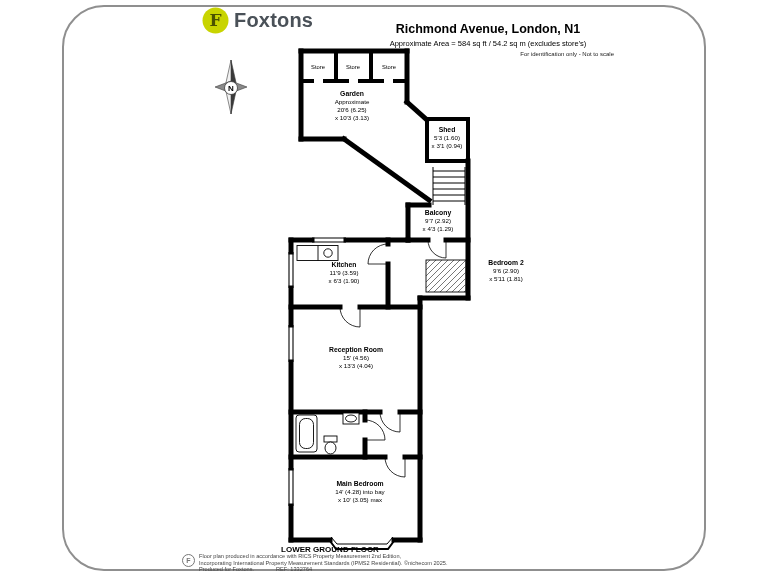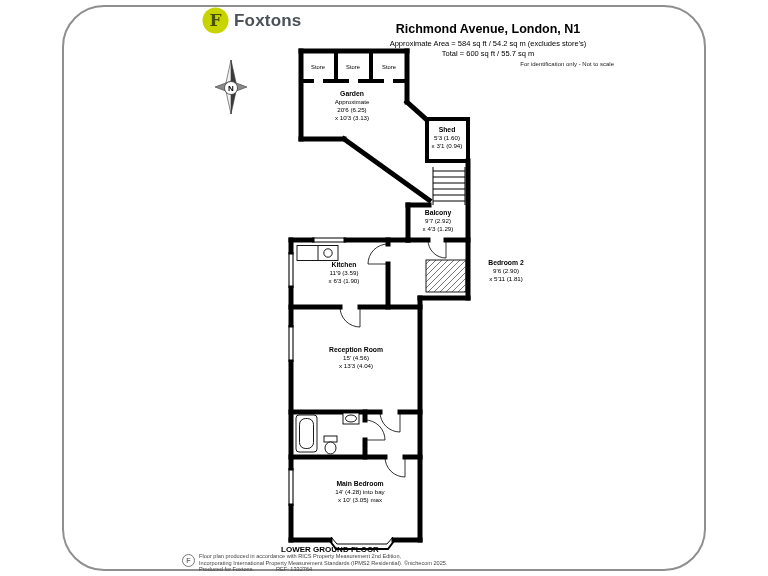--- a/index.html
+++ b/index.html
@@ -4,21 +4,21 @@
 <style>
   * { margin:0; padding:0; box-sizing:border-box; }
   html,body { width:768px; height:576px; background:#fff; font-family:"Liberation Sans", sans-serif; }
   .page { position:relative; width:768px; height:576px; background:#fff; overflow:hidden; }
 
   .frame { position:absolute; left:62px; top:5px; width:644px; height:566px;
            border:2px solid #8f8f8f; border-radius:42px; }
 
   
   .brand { position:absolute; left:202px; top:7px; display:flex; align-items:center; gap:5px; }
-  .brand-name { font-size:17px; font-weight:bold; color:#4a5158; letter-spacing:.2px; }
+  .brand-name { font-size:20px; font-weight:bold; color:#4a5158; letter-spacing:.2px; }
   .roundel { fill:var(--brand-green,#c8d400); }
   .roundel-f { font-family:"DejaVu Serif", serif; font-weight:bold; font-size:17px; fill:var(--brand-dark,#4a5200); }
 
   .title-block { position:absolute; left:362px; top:22px; width:252px; text-align:center; color:#000; }
   .title { font-size:12.5px; font-weight:bold; margin-bottom:3px; white-space:nowrap; }
   .area-line { font-size:7.5px; line-height:10px; }
   .note { font-size:6px; color:#222; text-align:right; margin-top:2px; }
 
   
   .plan { position:absolute; left:0; top:0; }
@@ -47,21 +47,20 @@
     <svg width="27" height="27" viewBox="0 0 27 27">
       <circle cx="13.5" cy="13.5" r="13" class="roundel"></circle>
       <text x="13.5" y="19" text-anchor="middle" class="roundel-f">F</text>
     </svg>
     <span class="brand-name">Foxtons</span>
   </div>
 
   <div class="title-block">
     <div class="title">Richmond Avenue, London, N1</div>
     <div class="area-line">Approximate Area = 584 sq ft / 54.2 sq m (excludes store's)</div>
-    <div class="area-line">Total = 600 sq ft / 55.7 sq m</div>
     <div class="note">For identification only - Not to scale</div>
   </div>
 
   <svg class="plan" width="768" height="576" viewBox="0 0 768 576">
     <defs>
       <pattern id="hatch" width="6" height="6" patternUnits="userSpaceOnUse">
         <path d="M0,6 L6,0" stroke="#555" stroke-width="0.8"></path>
       </pattern>
     </defs>
 

